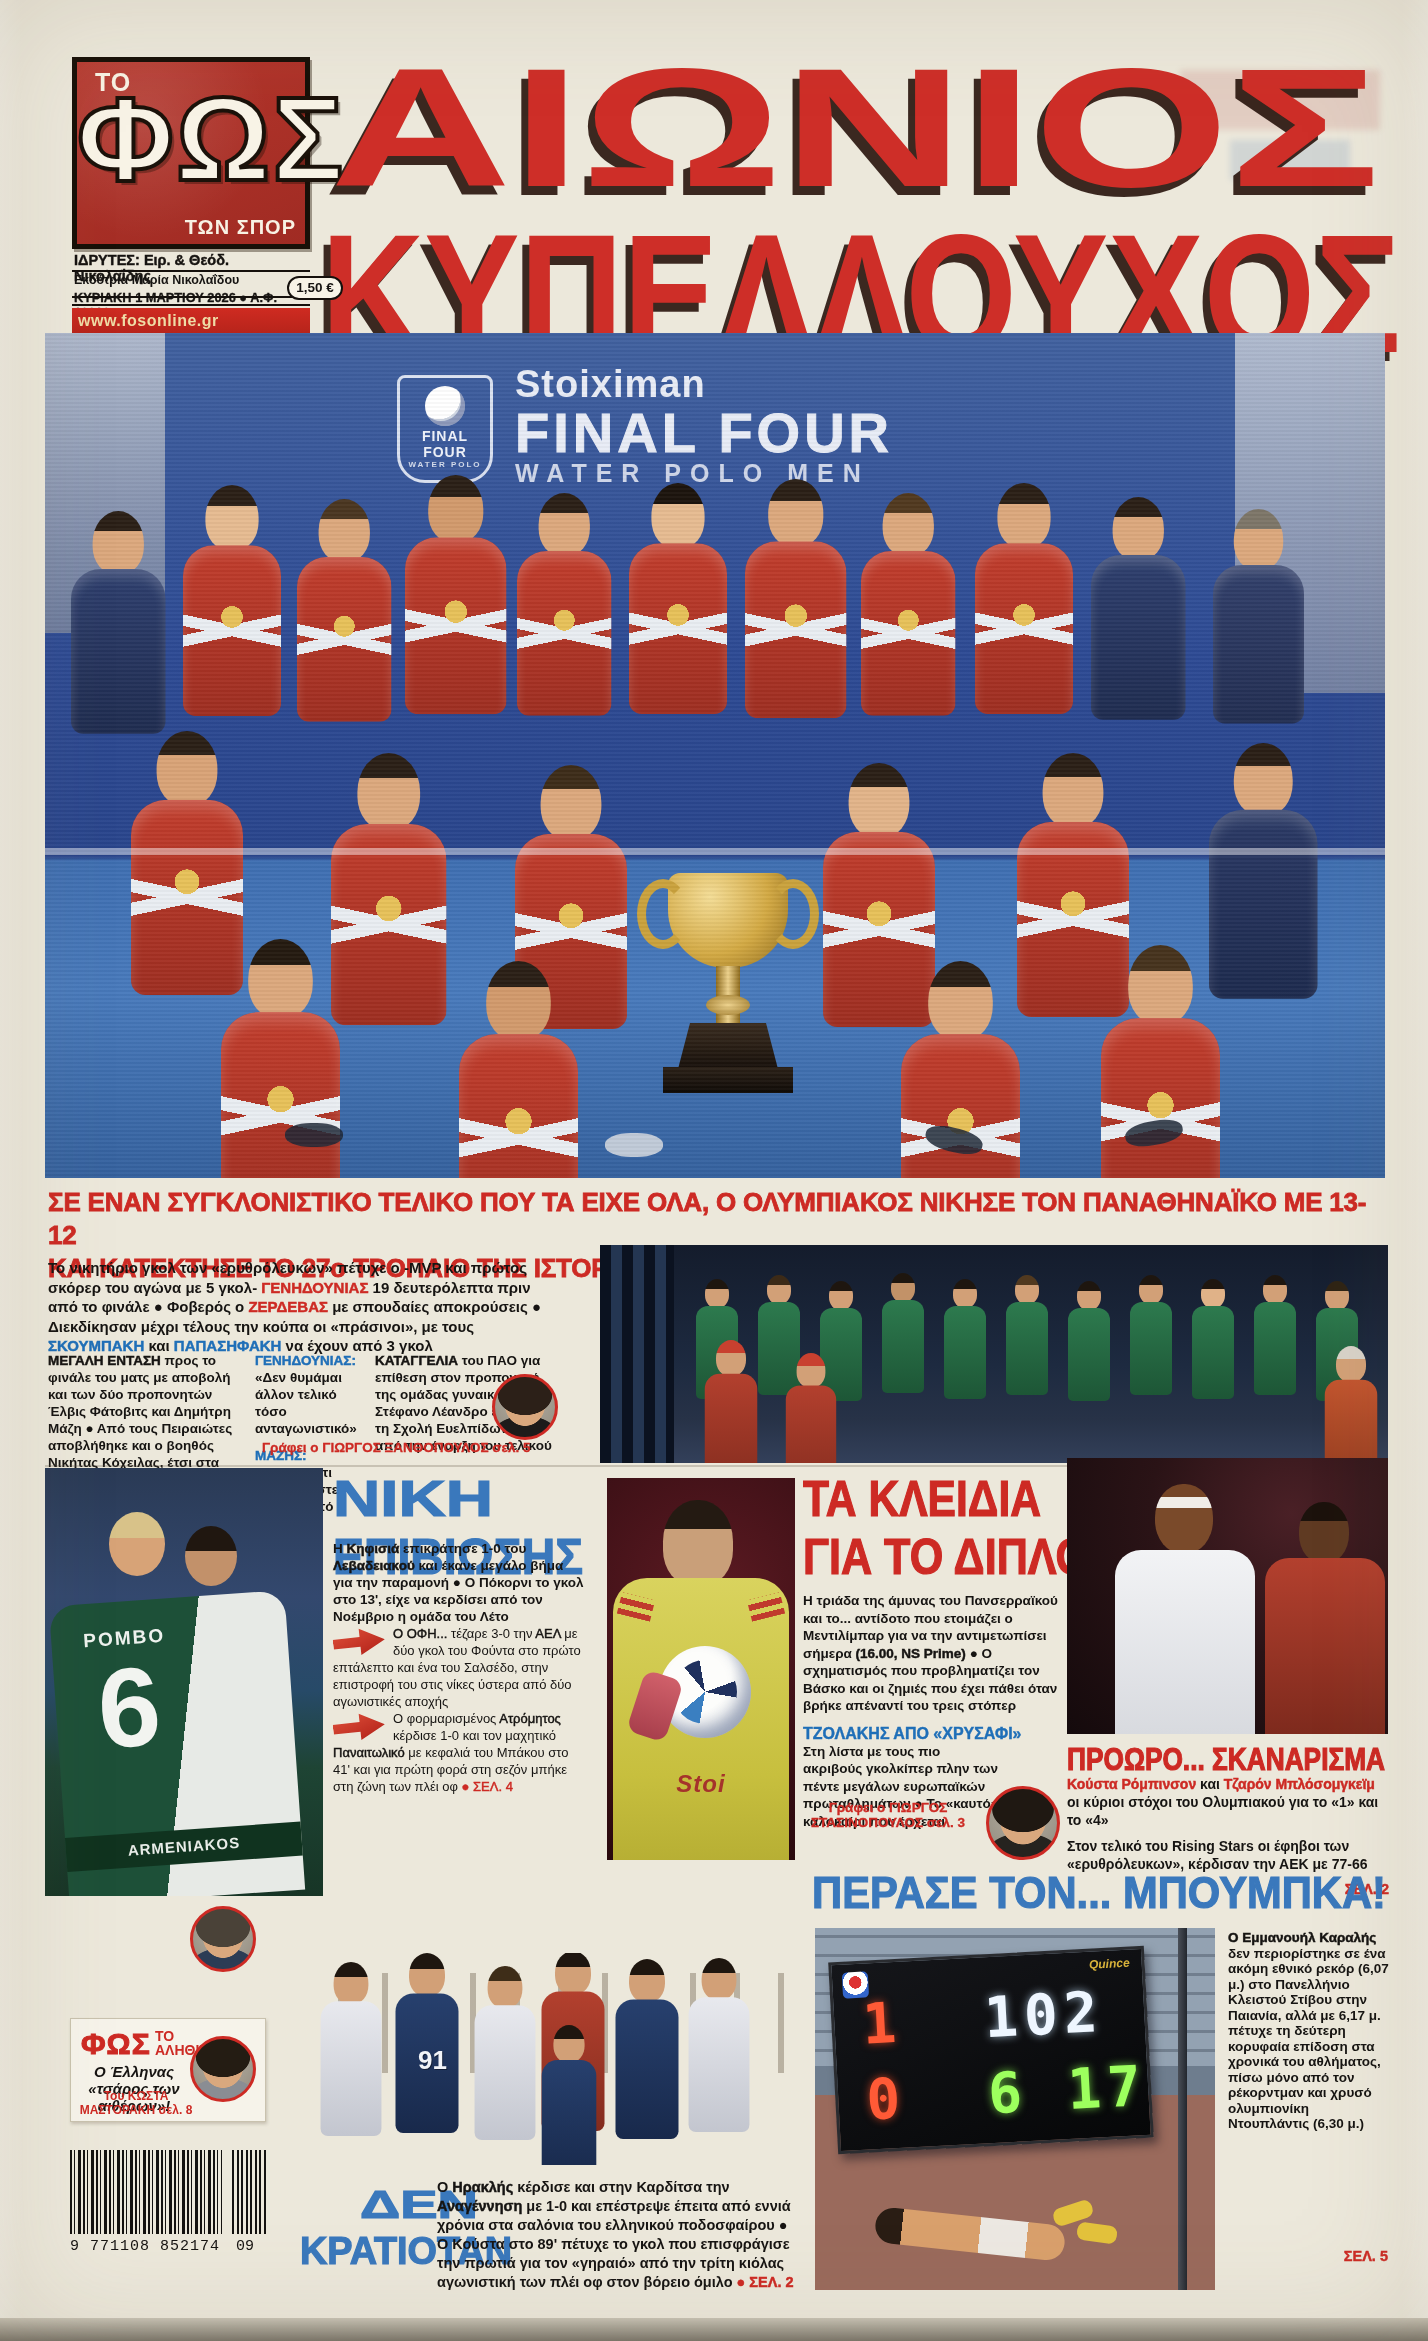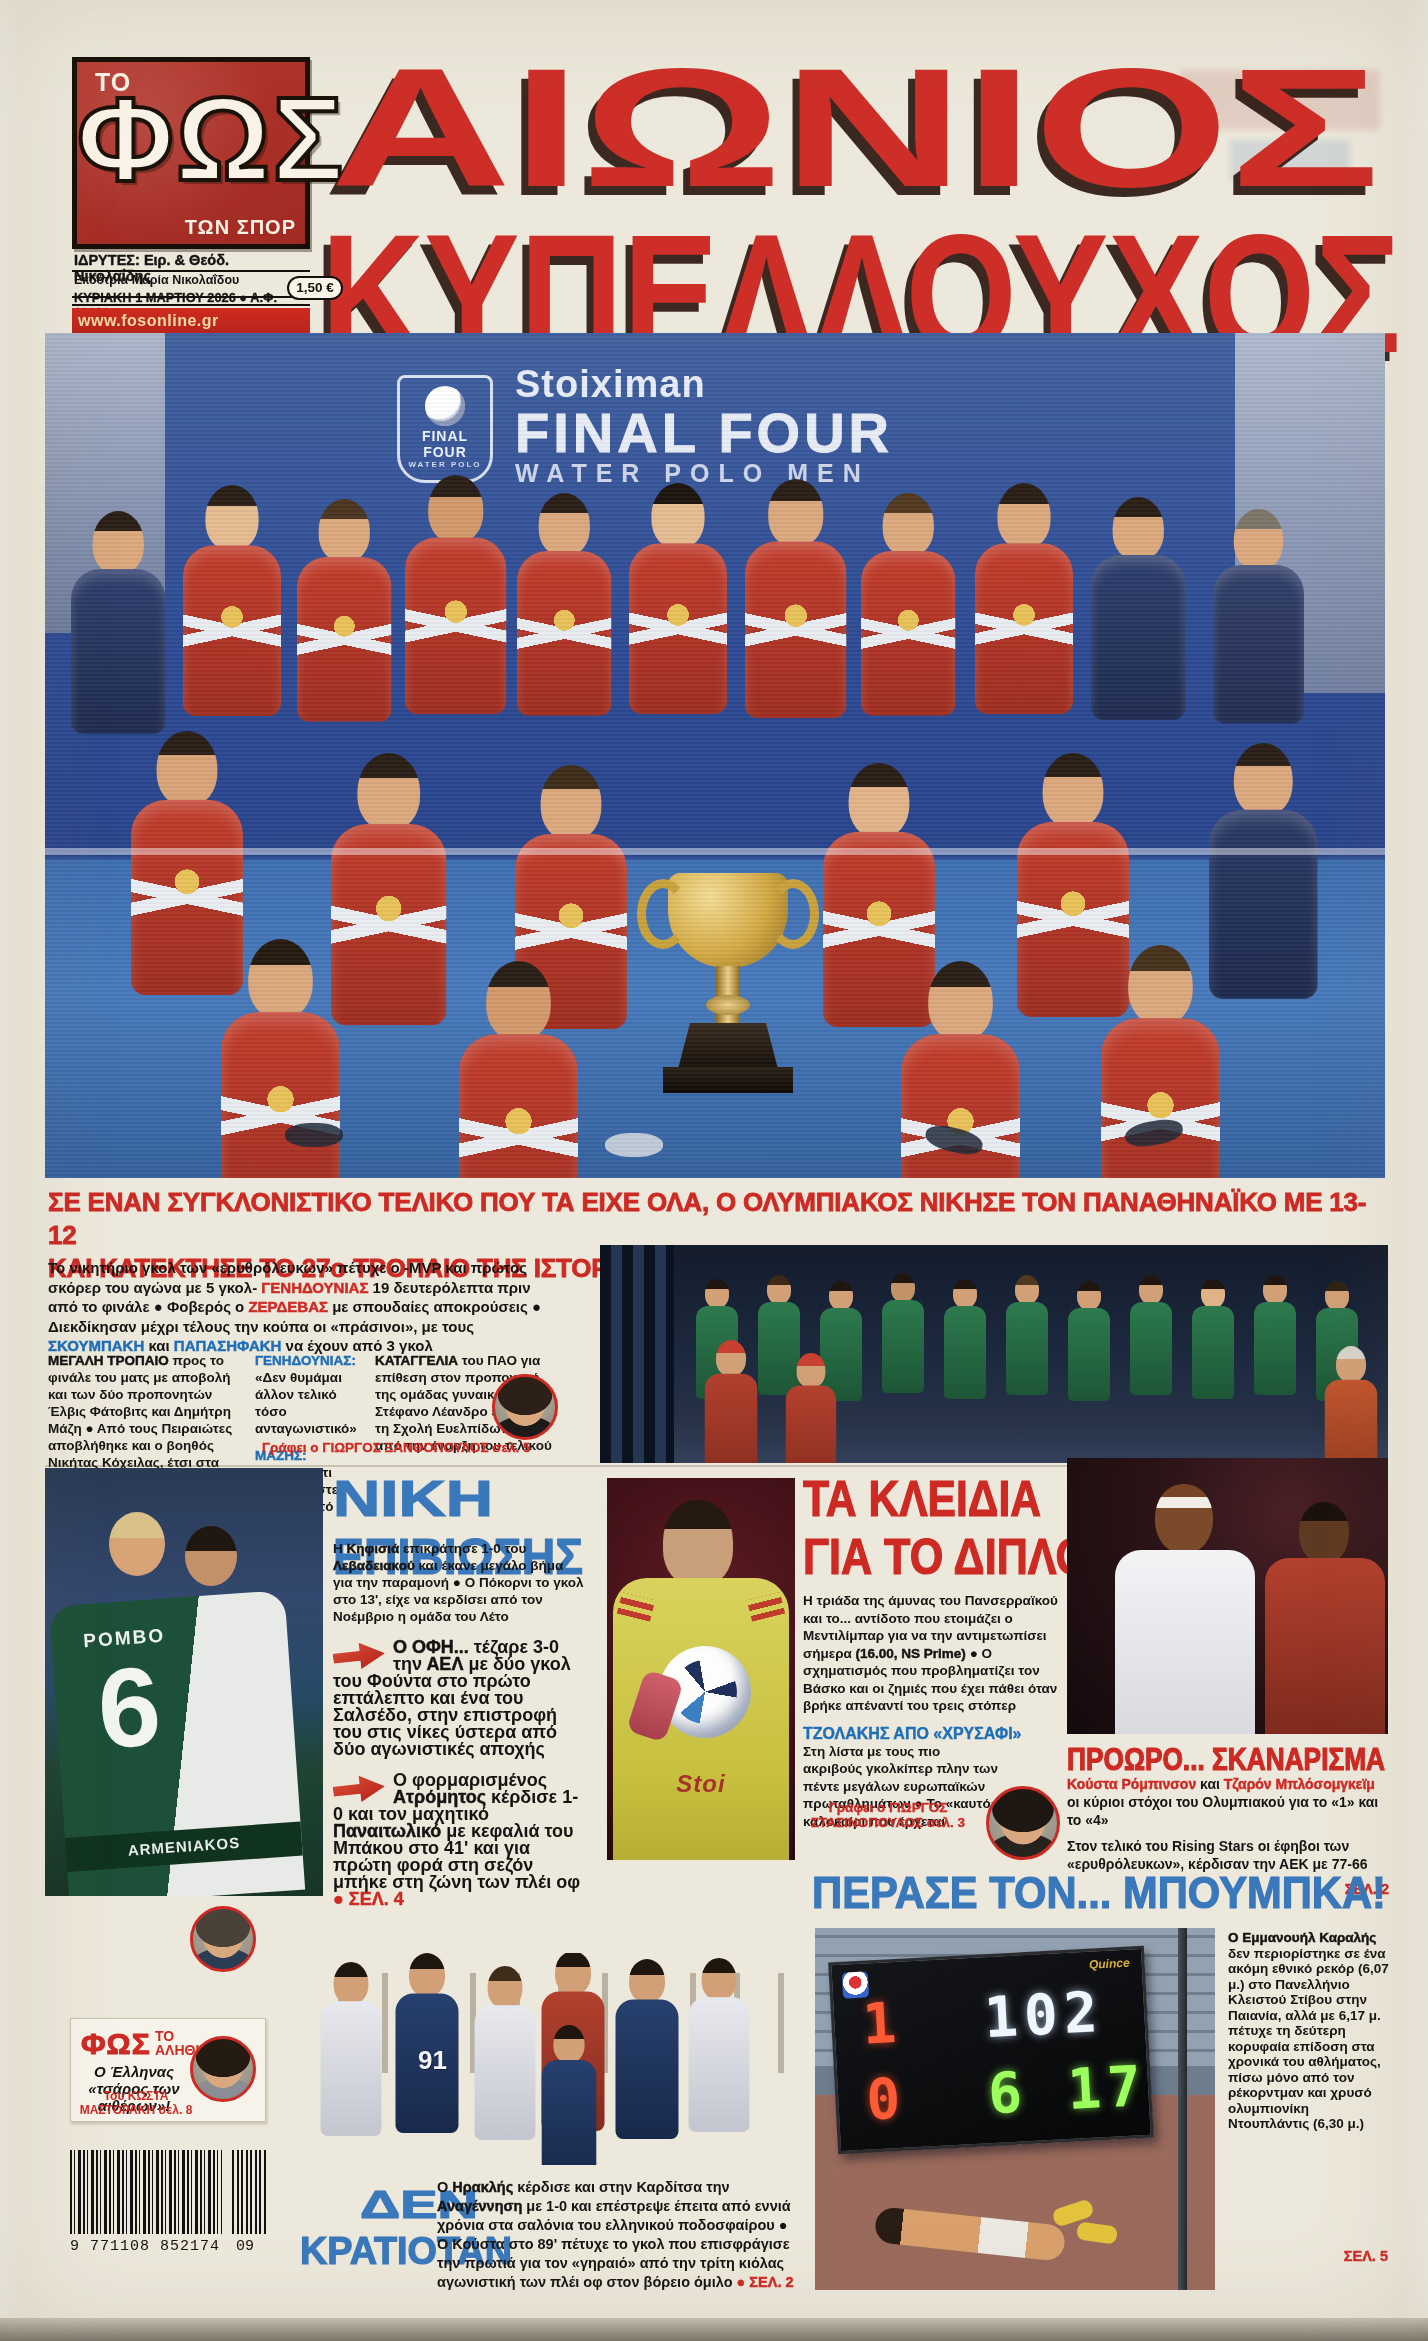--- a/index.html
+++ b/index.html
@@ -109,21 +109,21 @@
      linear-gradient(180deg,#2a3a55 0,#33486e 30%,#274a68 52%,#1e4434 70%,#173526 100%);}
   .soc-photo .head{position:absolute;border-radius:50%;}
   .jersey{position:absolute;left:14px;top:130px;width:236px;height:300px;border-radius:26px 26px 0 0;
      background:linear-gradient(100deg,#1d5038 0 52%,#e7eae6 52%);transform:rotate(-4deg);}
   .jersey .jname{position:absolute;left:18px;top:26px;width:110px;text-align:center;color:#eef2ee;font-weight:bold;font-size:19px;letter-spacing:2px;}
   .jersey .jnum{position:absolute;left:14px;top:48px;width:118px;text-align:center;color:#f2f4f0;font-weight:bold;font-size:112px;line-height:1.05;}
   .jersey .jband{position:absolute;left:0;bottom:34px;width:100%;height:34px;background:#10331f;
      color:#e8ece8;font-size:15px;font-weight:bold;text-align:center;line-height:34px;letter-spacing:1px;}
   .sv-col{left:333px;top:1540px;width:252px;}
   .sv-intro{font-size:13.5px;line-height:17px;font-weight:bold;}
-  .bullet{position:relative;margin-top:14px;font-size:18px;line-height:17px;font-weight:bold;}
+  .bullet{position:relative;font-size:13px;line-height:17px;font-weight:normal;}
   .arrow{float:left;width:52px;height:30px;margin:2px 8px 2px 0;background:linear-gradient(160deg,#e0503a,#af1f17);
      clip-path:polygon(0 34%,52% 34%,52% 6%,100% 50%,52% 94%,52% 66%,0 66%);
      filter:drop-shadow(2px 3px 0 rgba(60,30,15,.4));transform:rotate(-6deg);}
   .gk-photo{left:607px;top:1478px;width:188px;height:382px;overflow:hidden;background:
      radial-gradient(circle at 55% 30%,#5c1a22 0,#3d1016 55%,#29090d 100%);}
   .gk-photo .ghead{position:absolute;left:56px;top:22px;width:70px;height:86px;border-radius:48% 48% 42% 42%;
      background:linear-gradient(#241a12 0 34%,#c99f79 34%);}
   .gk-photo .gtorso{position:absolute;left:6px;top:100px;width:176px;height:282px;border-radius:34px 34px 0 0;
      background:linear-gradient(180deg,#d9d35e,#c7bf3e 70%,#b7af34);}
   .gk-photo .stripeL,.gk-photo .stripeR{position:absolute;top:118px;width:34px;height:22px;
@@ -285,21 +285,21 @@
     <div class="flip" style="left:880px;top:795px;transform:rotate(14deg)"></div>
     <div class="flip" style="left:1080px;top:788px;transform:rotate(-10deg)"></div>
   </div>
 
   <div class="abs deck">
     <div>ΣΕ ΕΝΑΝ ΣΥΓΚΛΟΝΙΣΤΙΚΟ ΤΕΛΙΚΟ ΠΟΥ ΤΑ ΕΙΧΕ ΟΛΑ, Ο ΟΛΥΜΠΙΑΚΟΣ ΝΙΚΗΣΕ ΤΟΝ ΠΑΝΑΘΗΝΑΪΚΟ ΜΕ 13-12</div>
     <div>ΚΑΙ ΚΑΤΕΚΤΗΣΕ ΤΟ 27ο ΤΡΟΠΑΙΟ ΤΗΣ ΙΣΤΟΡΙΑΣ ΤΟΥ -ΚΑΙ 9ο ΣΥΝΕΧΟΜΕΝΟ- ΣΤΟ ΠΟΛΟ ΑΝΔΡΩΝ</div>
   </div>
 
   <div class="abs lead-intro"><span>Το νικητήριο γκολ των «ερυθρόλευκων» πέτυχε ο -MVP και πρώτος σκόρερ του αγώνα με 5 γκολ- </span><span class="red bb">ΓΕΝΗΔΟΥΝΙΑΣ</span><span> 19 δευτερόλεπτα πριν από το φινάλε ● Φοβερός ο </span><span class="red bb">ΖΕΡΔΕΒΑΣ</span><span> με σπουδαίες αποκρούσεις ● Διεκδίκησαν μέχρι τέλους την κούπα οι «πράσινοι», με τους </span><span class="blue bb">ΣΚΟΥΜΠΑΚΗ</span><span> και </span><span class="blue bb">ΠΑΠΑΣΗΦΑΚΗ</span><span> να έχουν από 3 γκολ</span></div>
-  <div class="abs mini mc1"><span class="bb">ΜΕΓΑΛΗ ΤΡΟΠΑΙΟ</span><span> προς το φινάλε του ματς με αποβολή και των δύο προπονητών Έλβις Φάτοβιτς και Δημήτρη Μάζη ● Από τους Πειραιώτες αποβλήθηκε και ο βοηθός Νικήτας Κόχειλας, έτσι στα τελευταία λεπτά οι παίκτες έκαναν μόνοι τους τις αλλαγές!</span></div>
+  <div class="abs mini mc1"><span class="bb">ΜΕΓΑΛΗ ΕΝΤΑΣΗ</span><span> προς το φινάλε του ματς με αποβολή και των δύο προπονητών Έλβις Φάτοβιτς και Δημήτρη Μάζη ● Από τους Πειραιώτες αποβλήθηκε και ο βοηθός Νικήτας Κόχειλας, έτσι στα τελευταία λεπτά οι παίκτες έκαναν μόνοι τους τις αλλαγές!</span></div>
   <div class="abs mini mc2">
     <div><span class="blue bb">ΓΕΝΗΔΟΥΝΙΑΣ:</span><span> «Δεν θυμάμαι άλλον τελικό τόσο ανταγωνιστικό»</span></div>
     <div class="gap"></div>
     <div><span class="blue bb">ΜΑΖΗΣ:</span><span> «Θεωρώ ότι βρισκόμαστε στον σωστό δρόμο»</span></div>
   </div>
   <div class="abs mini mc3"><span class="bb">ΚΑΤΑΓΓΕΛΙΑ</span><span> του ΠΑΟ για επίθεση στον προπονητή της ομάδας γυναικών Στέφανο Λέανδρο έξω από τη Σχολή Ευελπίδων πριν από την έναρξη του τελικού</span></div>
   <div class="abs lead-byline">Γράφει ο ΓΙΩΡΓΟΣ ΞΑΝΘΟΠΟΥΛΟΣ σελ. 5</div>
   <div class="abs mug" style="left:492px;top:1374px;width:66px;height:66px;--shirt:#1d1b1a;"></div>
 
   <div class="abs gphoto">

